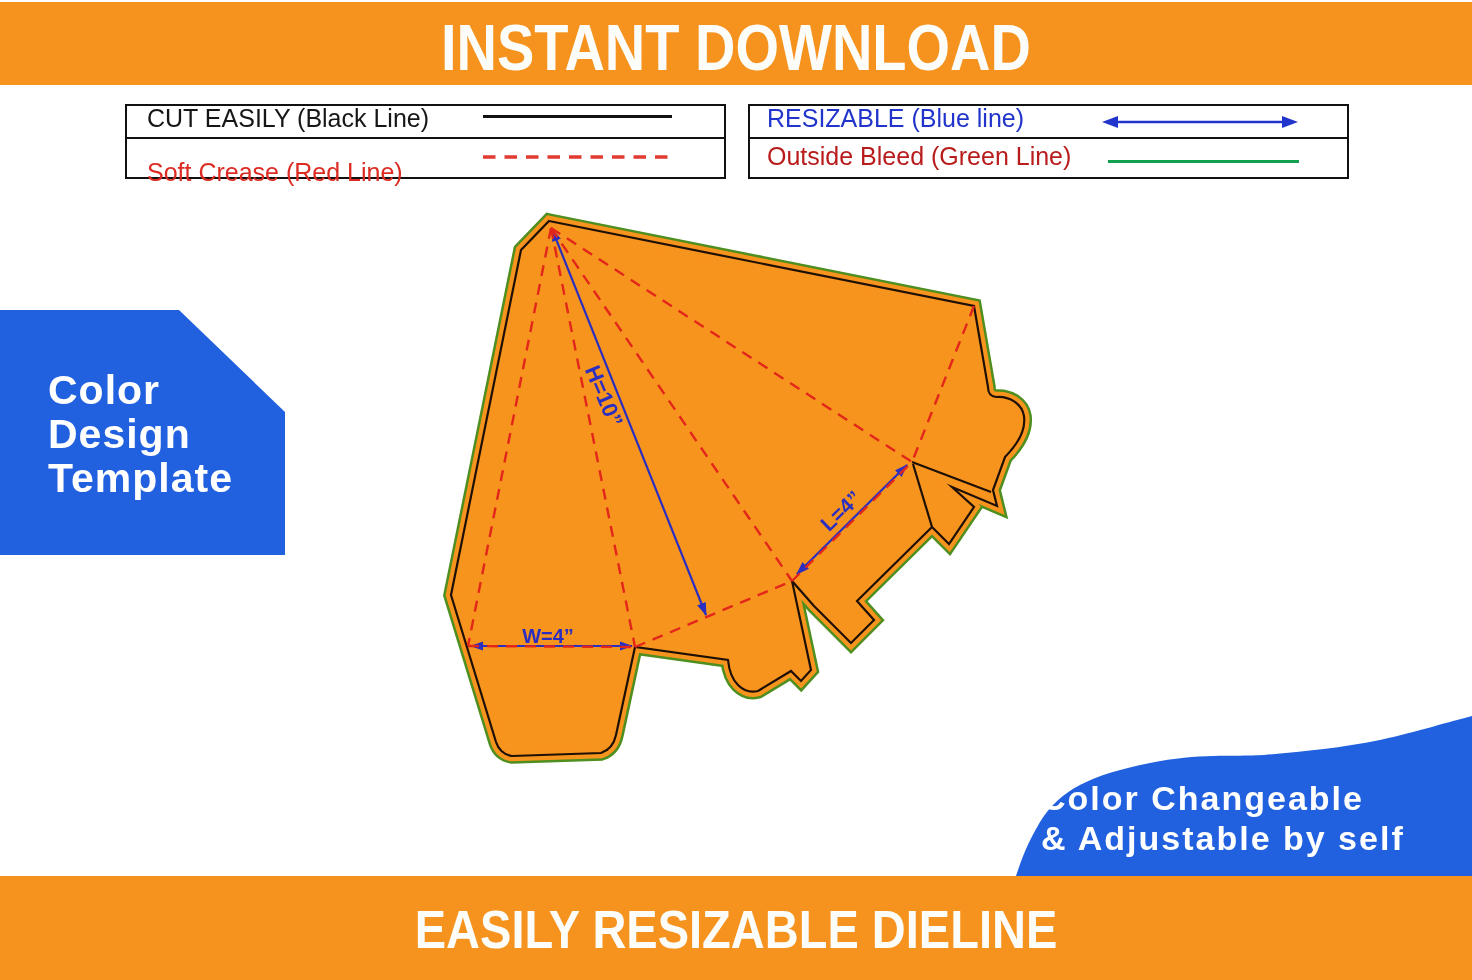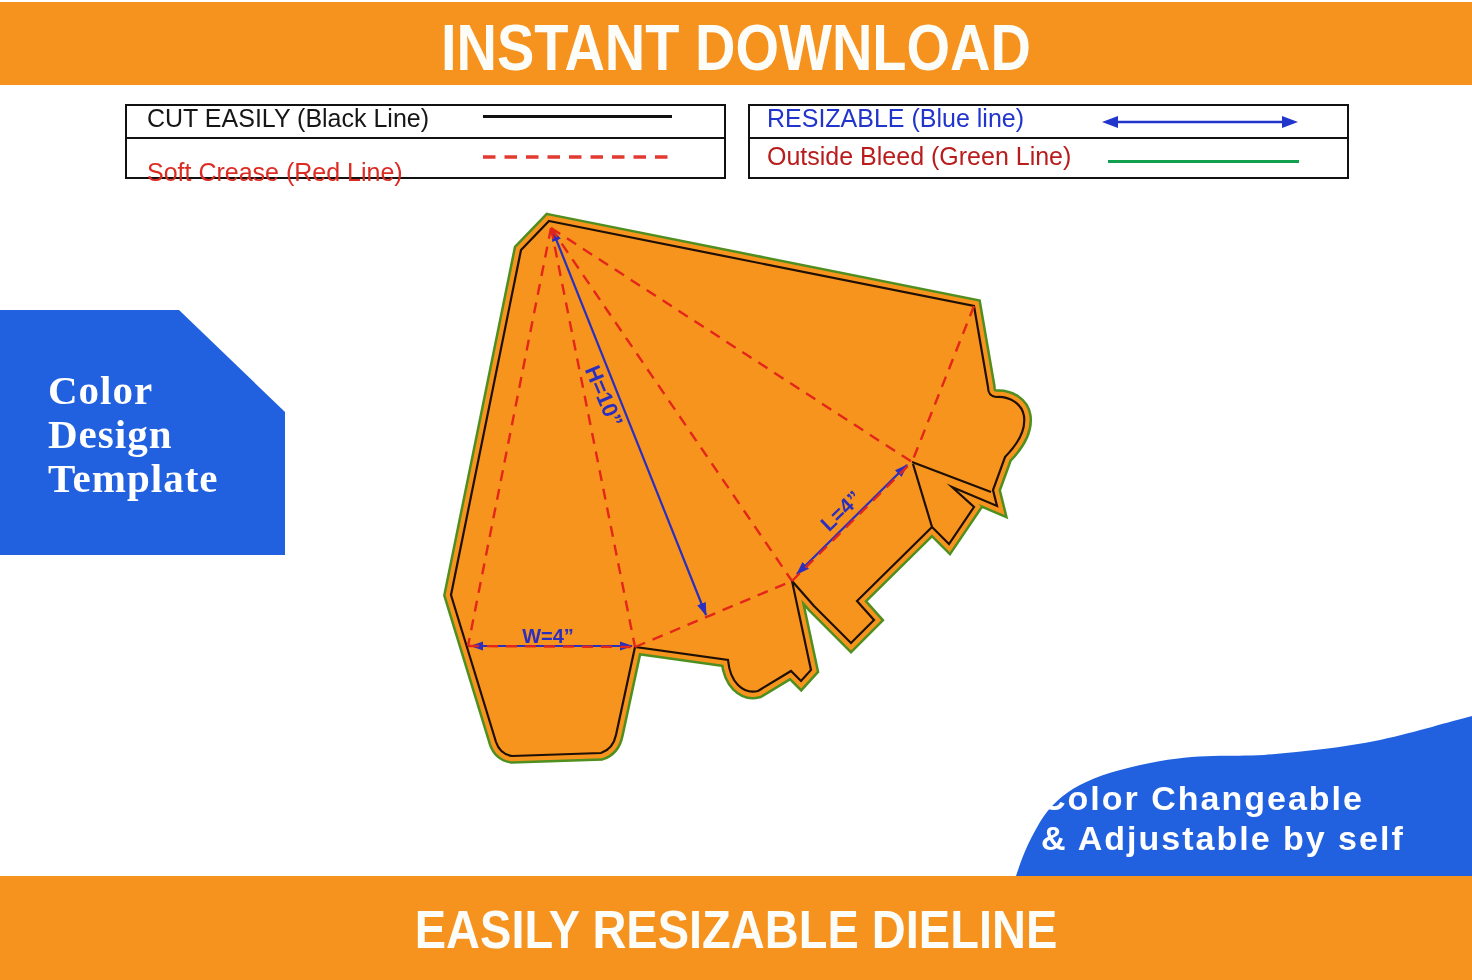--- a/index.html
+++ b/index.html
@@ -42,21 +42,21 @@
 </svg>
 
 <div class="abs" style="left:767px;top:142px;font-size:25px;color:#b91c1c;">Outside Bleed (Green Line)</div>
 
 <div class="abs" style="left:1108px;top:160px;width:191px;height:3px;background:#11A14E;"></div>
 
 <svg class="abs" style="left:0;top:0;" width="300" height="560">
   <polygon points="0,310 179,310 285,412 285,555 0,555" fill="#2161DF"></polygon>
 </svg>
 
-<div class="abs" style="left:48px;top:368px;color:#fff;font-size:41px;font-weight:bold;line-height:44px;letter-spacing:1px;font-family:Liberation Serif, serif;">Color<br>Design<br>Template</div>
+<div class="abs" style="left:48px;top:368px;color:#fff;font-size:41px;font-weight:bold;line-height:44px;letter-spacing:1px;">Color<br>Design<br>Template</div>
 
 <svg class="abs" style="left:0;top:0;" width="1472" height="980" fill="none">
   <defs>
     <marker id="ab" viewBox="0 0 10 10" refX="9" refY="5" markerWidth="6.2" markerHeight="6.2" orient="auto-start-reverse">
       <path d="M0,1.6 L9.8,5 L0,8.4 z" fill="#2B2FC0"></path>
     </marker>
   </defs>
   <defs>
     <path id="cut" d="M 549,221
       L 974,306

